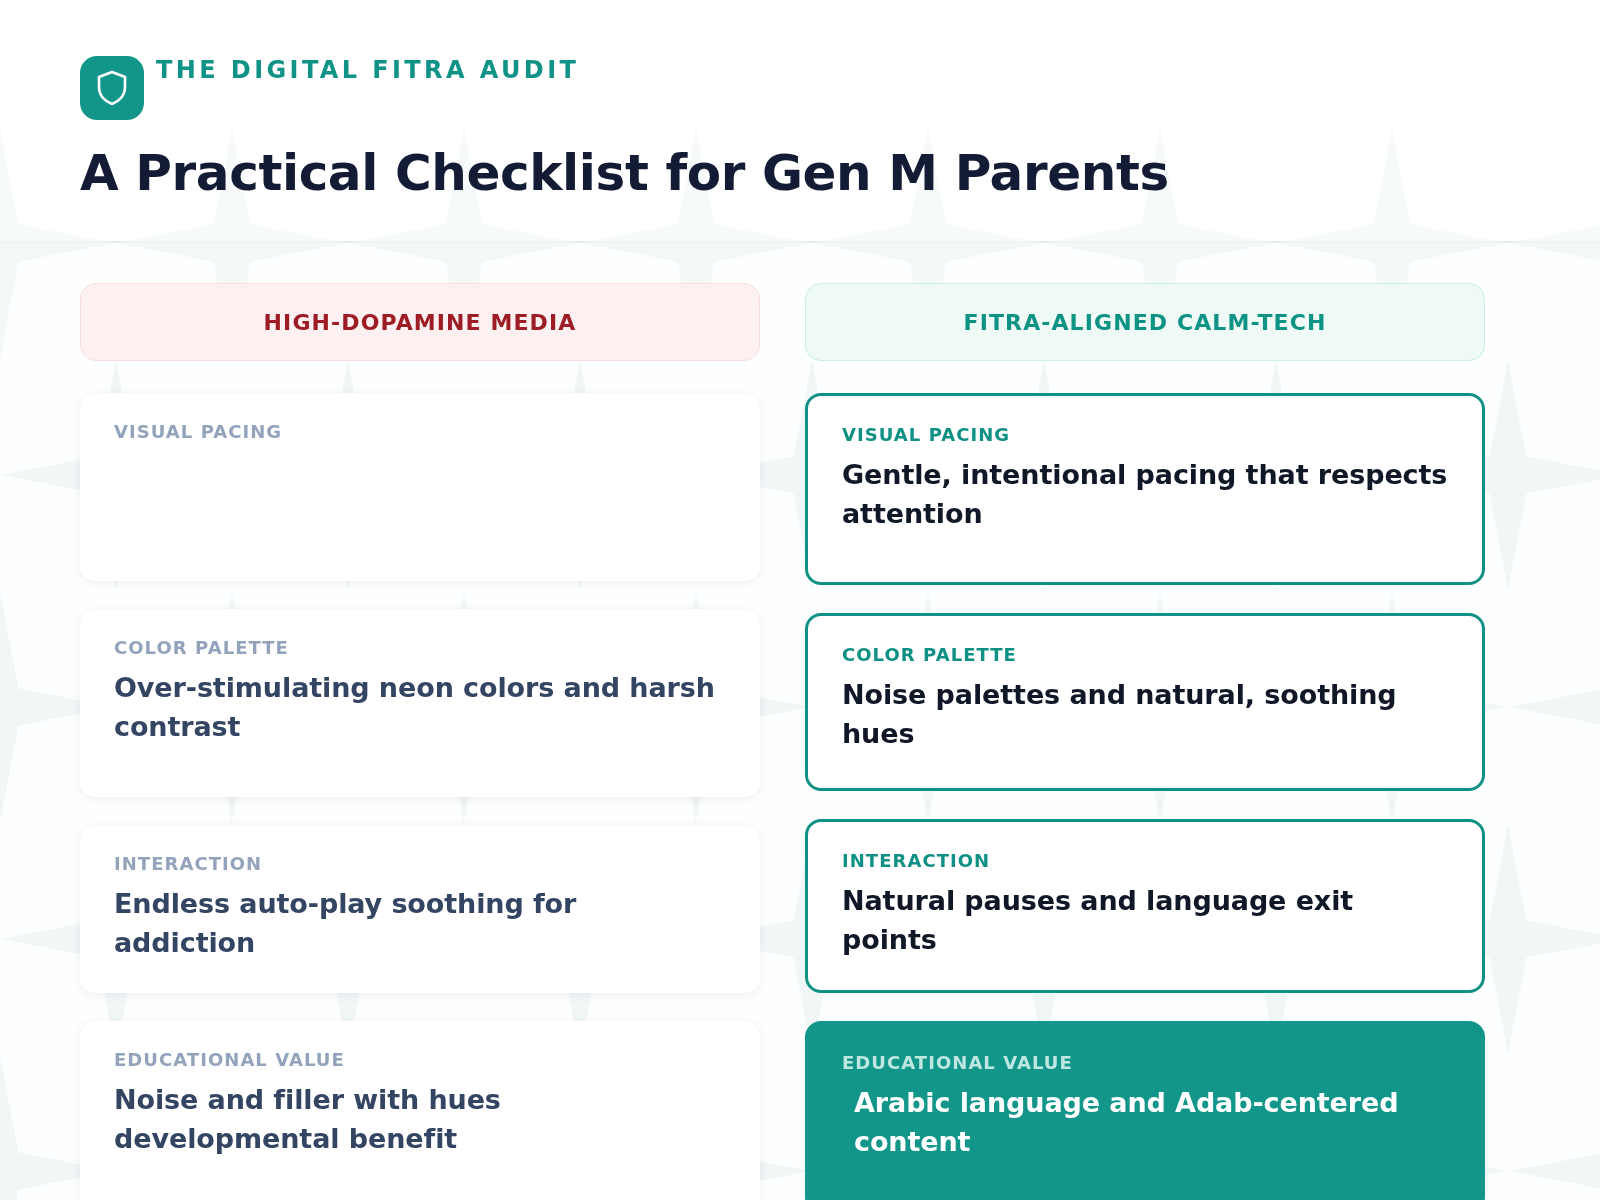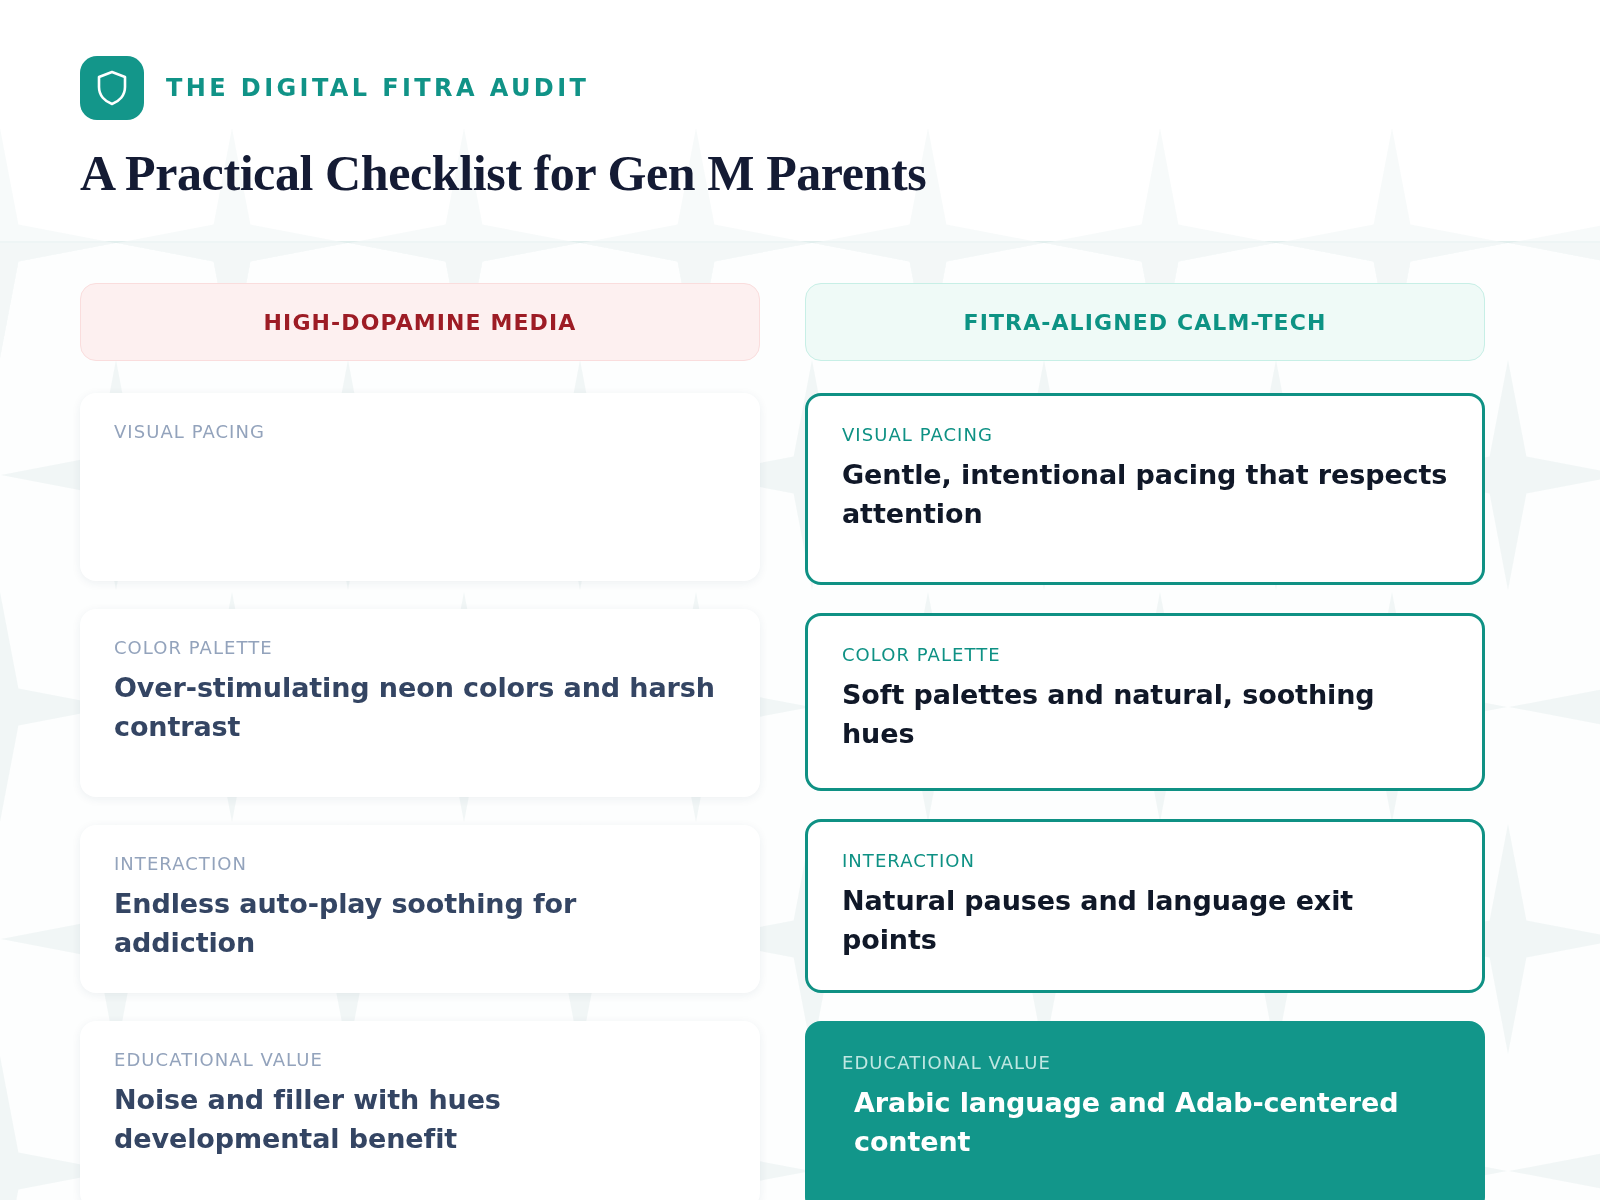--- a/index.html
+++ b/index.html
@@ -48,22 +48,22 @@
   .header {
     position: relative;
     z-index: 2;
     height: 243px;
     padding: 56px 0 0 80px;
     border-bottom: 2px solid #e2efee;
     background: transparent;
   }
   .brand-row {
     display: flex;
-    align-items: center;
-    gap: 22px;
+    align-items: flex-start;
+    gap: 12px;
   }
   .logo-badge {
     width: 64px;
     height: 64px;
     border-radius: 17px;
     background: #13968a;
     display: flex;
     align-items: center;
     justify-content: center;
     flex: 0 0 auto;
@@ -76,21 +76,20 @@
     color: #109387;
     white-space: nowrap;
   }
   .page-title {
     margin-top: 26px;
     font-size: 50px;
     line-height: 1.08;
     font-weight: 700;
     color: #141b34;
     letter-spacing: -0.4px;
-    font-family: Liberation Serif, serif;
   }
 
   
   .board {
     position: relative;
     z-index: 2;
     display: flex;
     gap: 45px;
     padding: 40px 80px 0 80px;
   }
@@ -118,21 +117,21 @@
     color: #0d9384;
   }
 
   .card {
     border-radius: 16px;
     padding: 28px 34px 30px 34px;
     margin-bottom: 28px;
   }
   .card-label {
     font-size: 18px;
-    font-weight: 400;
+    font-weight: 700;
     letter-spacing: 1.05px;
     margin-bottom: 10px;
   }
   .card-text {
     font-size: 27px;
     line-height: 1.46;
     font-weight: 700;
     letter-spacing: -0.1px;
   }
 
@@ -256,21 +255,21 @@
   <div class="column">
     <div class="col-head good">FITRA-ALIGNED CALM-TECH</div>
 
     <div class="card good">
       <div class="card-label">VISUAL PACING</div>
       <div class="card-text">Gentle, intentional pacing that respects attention</div>
     </div>
 
     <div class="card good" style="min-height:178px;">
       <div class="card-label">COLOR PALETTE</div>
-      <div class="card-text">Soft palettes and natural, soothing hues</div>
+      <div class="card-text">Noise palettes and natural, soothing hues</div>
     </div>
 
     <div class="card good" style="min-height:148px;">
       <div class="card-label">INTERACTION</div>
       <div class="card-text">Natural pauses and language exit points</div>
     </div>
 
     <div class="card good filled">
       <div class="card-label">EDUCATIONAL VALUE</div>
       <div class="card-text">Arabic language and Adab-centered content</div>

